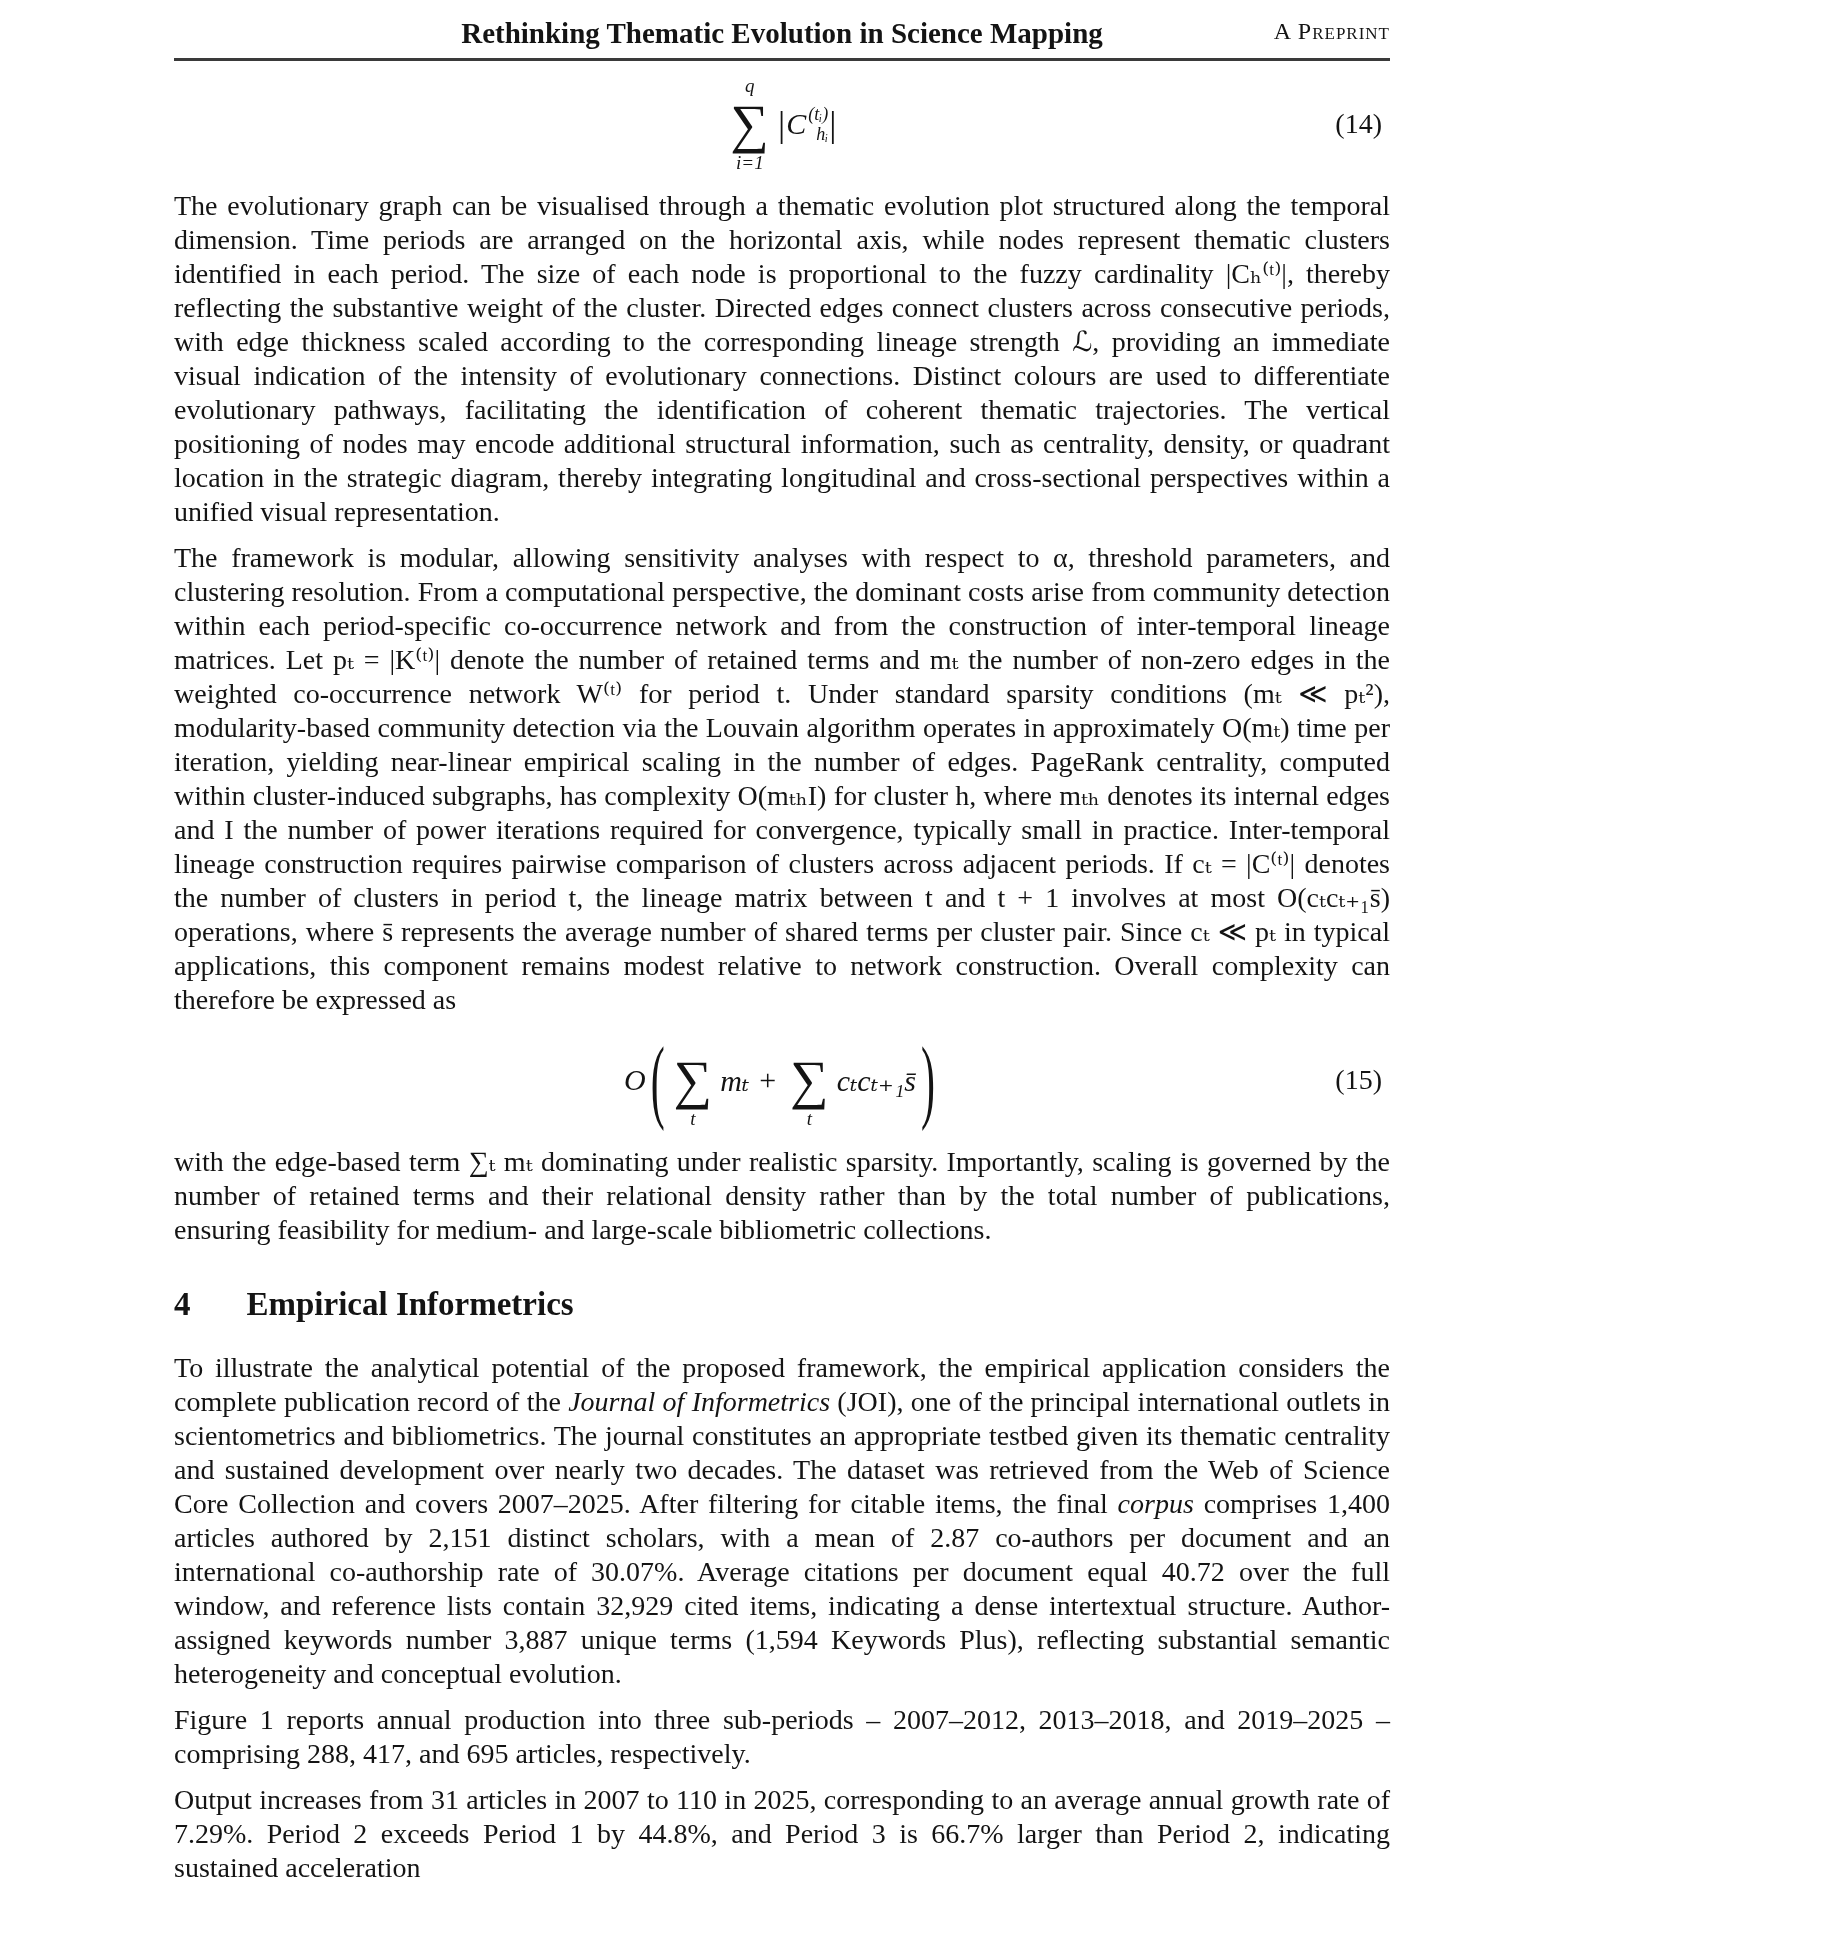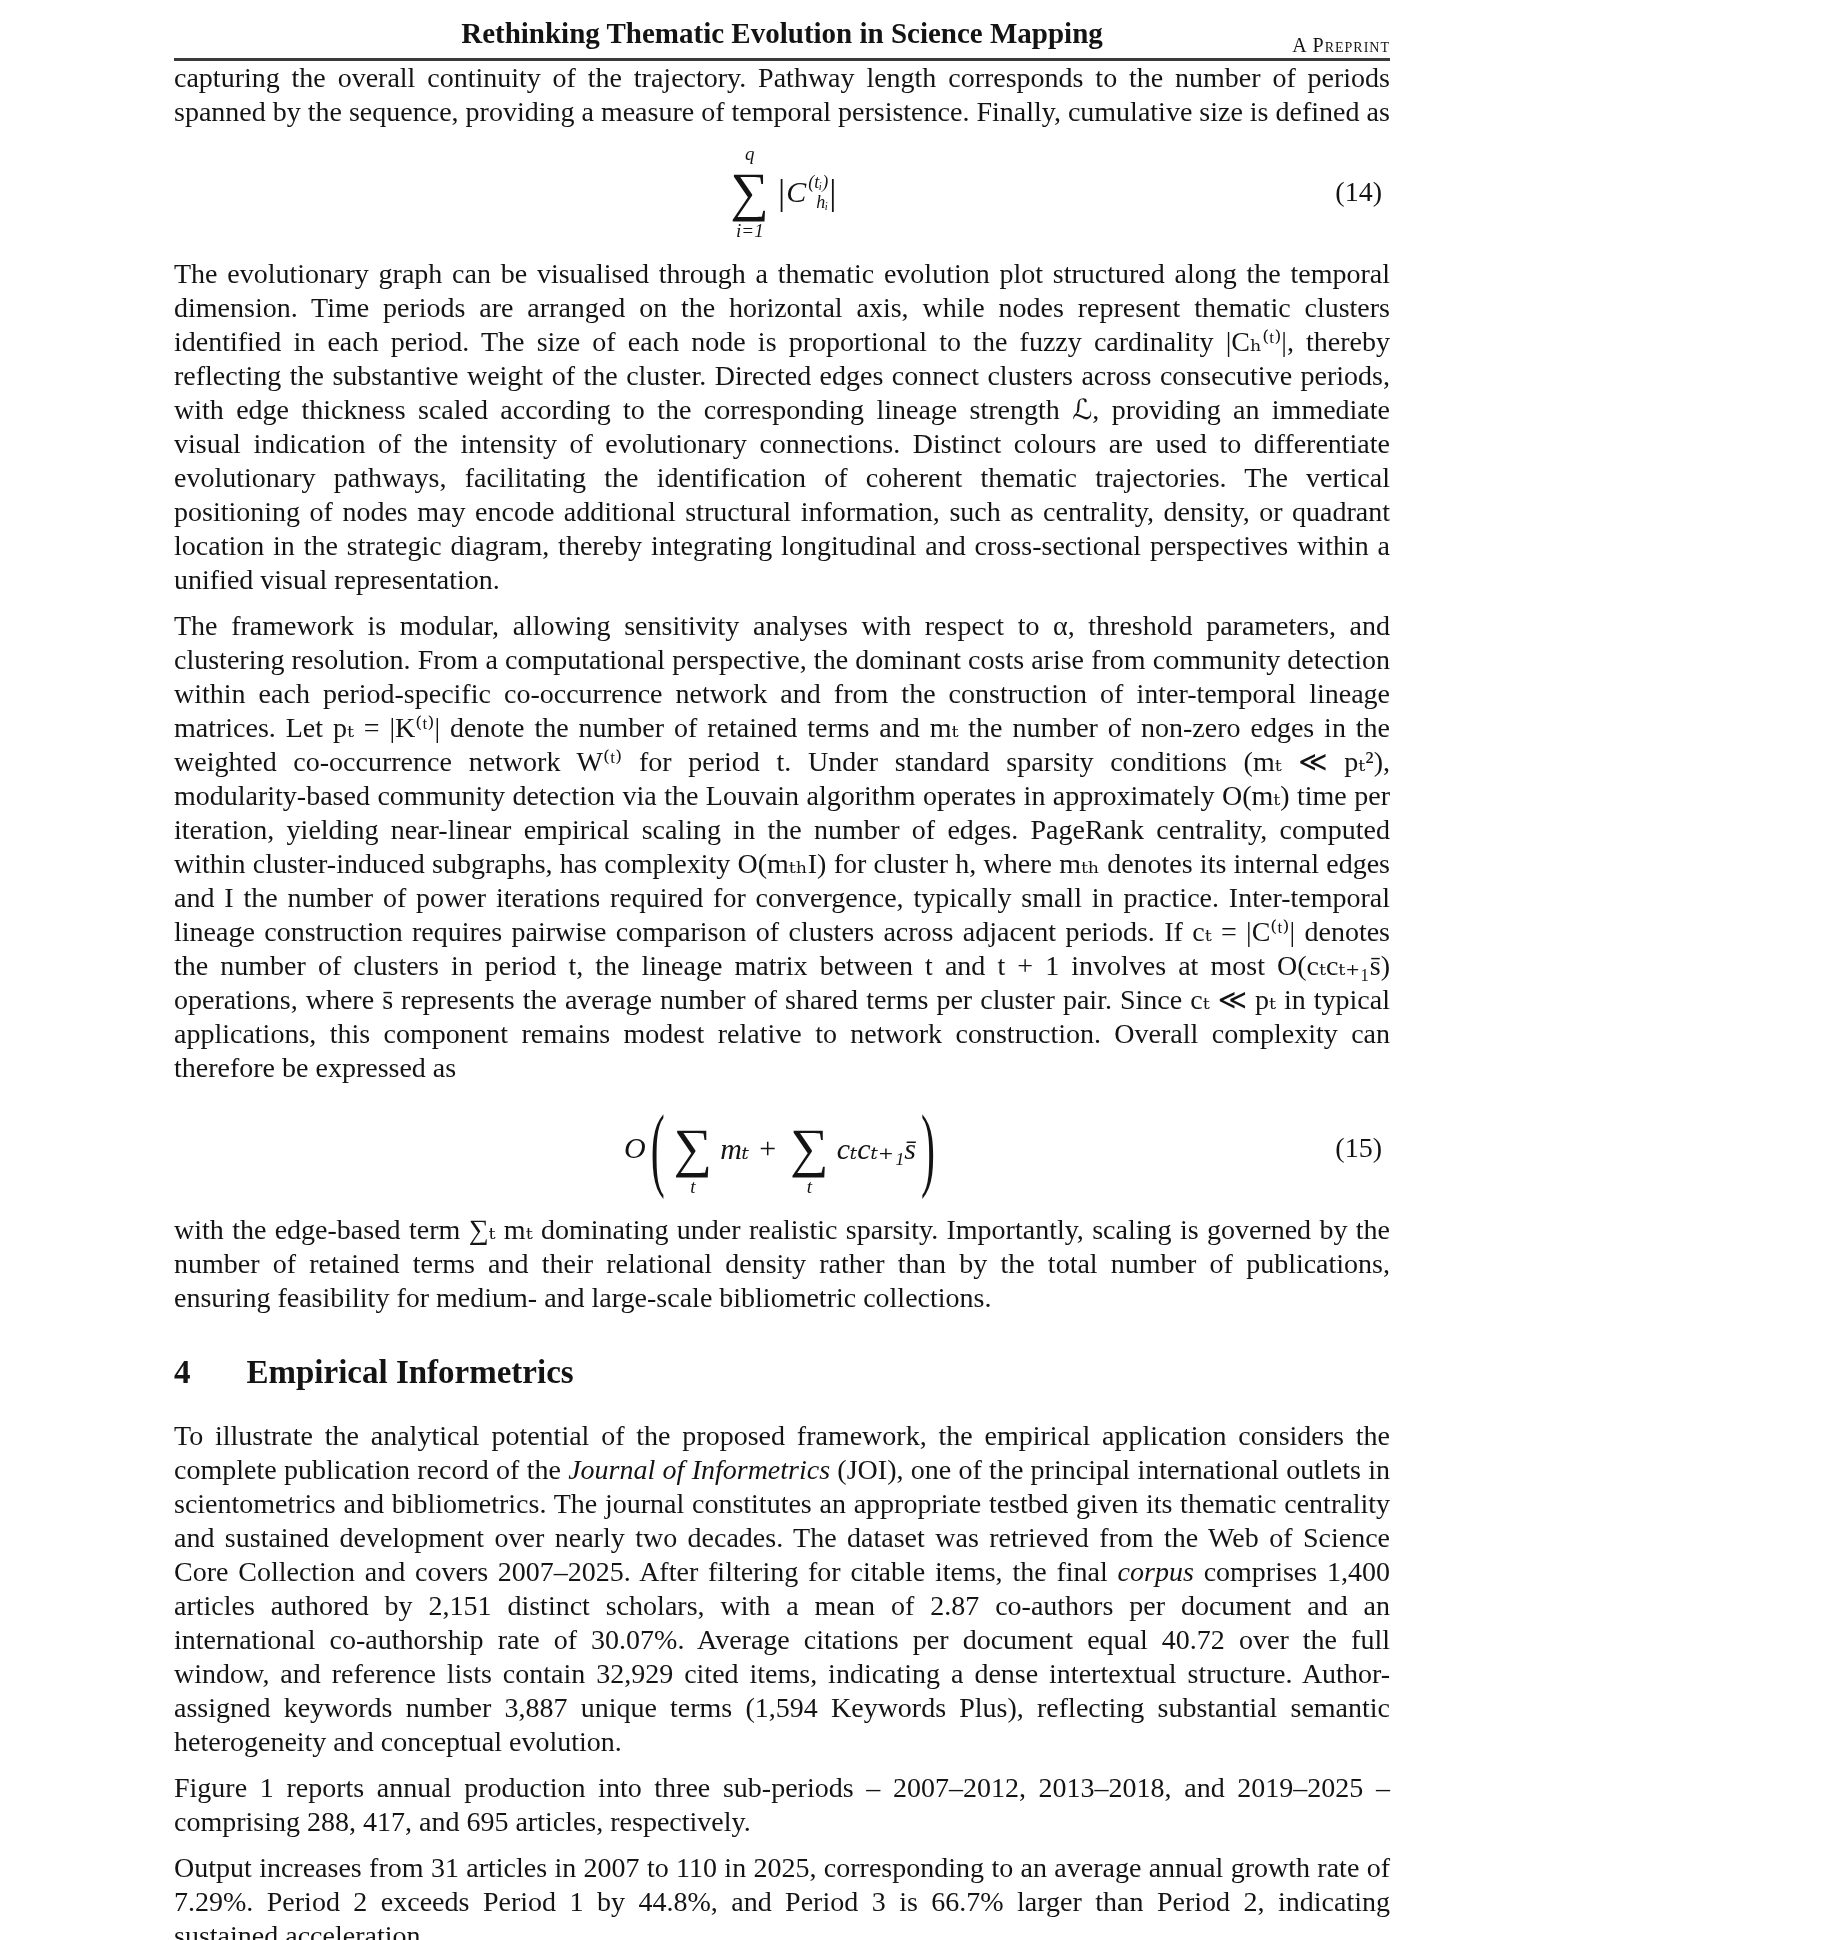--- a/index.html
+++ b/index.html
@@ -11,22 +11,22 @@
     box-sizing: border-box;
     background: #ffffff;
     color: #141414;
     padding: 14px 172px 0 174px;
     font-family: "Liberation Serif", "DejaVu Serif", "DejaVu Sans", serif;
   }
   
   .header { position: relative; text-align: center; height: 40px; }
   .header-title { font-weight: 700; font-size: 29px; line-height: 38px; }
   .header-tag {
-    position: absolute; right: 0; top: 20px;
-    font-size: 20px; font-variant: small-caps; letter-spacing: 1px;
+    position: absolute; right: 0; top: 4px;
+    font-size: 24px; font-variant: small-caps; letter-spacing: 1px;
   }
   .rule { border-bottom: 3px solid #3a3a3a; margin-top: 4px; }
 
   
   .content p {
     margin: 0 0 12px 0;
     font-size: 28px;
     line-height: 34px;
     text-align: justify;
     hyphens: none;
@@ -79,21 +79,20 @@
 <div class="page">
 
   <div class="header">
     <div class="header-title">Rethinking Thematic Evolution in Science Mapping</div>
     <div class="header-tag">A Preprint</div>
   </div>
   <div class="rule"></div>
 
   <div class="content">
 
-    <p class="first-para">capturing the overall continuity of the trajectory. Pathway length corresponds to the number of periods spanned by the sequence, providing a measure of temporal persistence. Finally, cumulative size is defined as</p>
 
     <div class="equation">
       <span class="bigsum">
         <span class="limit">q</span>
         <span class="sigma">∑</span>
         <span class="limit">i=1</span>
       </span>
       <span class="eq-main">
         <span class="delim">|</span>
         <span class="mathit">C</span>

